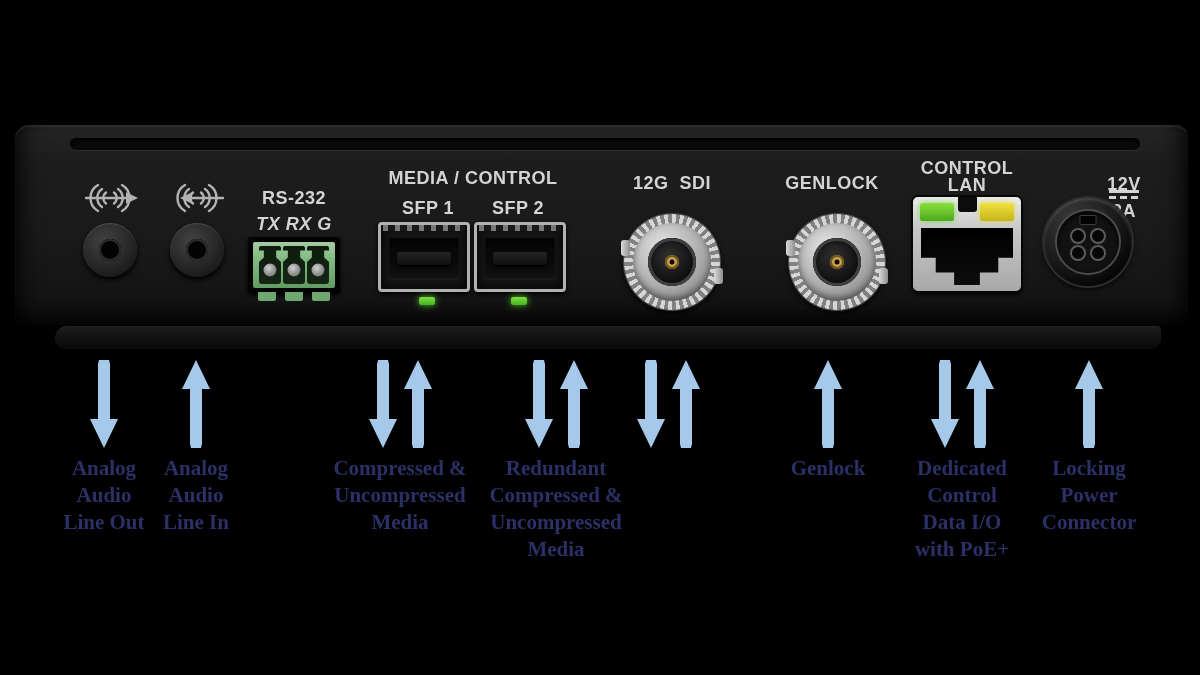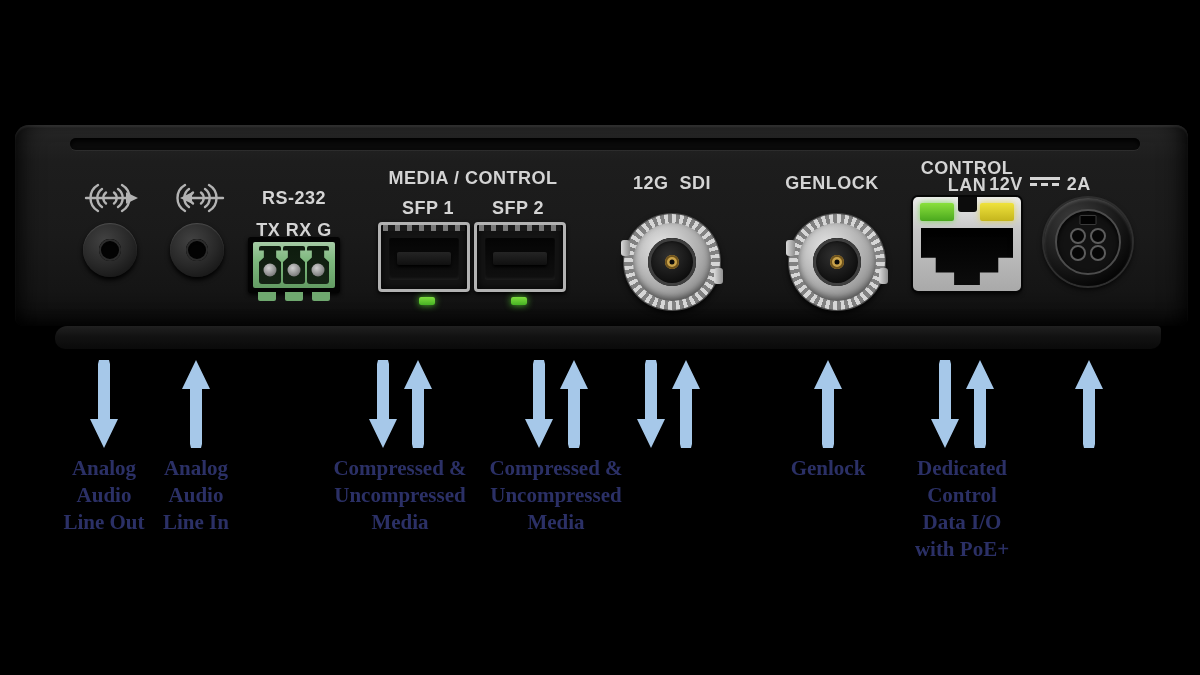--- a/index.html
+++ b/index.html
@@ -196,21 +196,21 @@
   </svg>
 
   <div class="jack" style="left:68px;top:98px;">
     <div class="jack-hole"></div>
   </div>
   <div class="jack" style="left:155px;top:98px;">
     <div class="jack-hole"></div>
   </div>
 
   <div class="panel-text" style="left:219px;top:64px;width:120px;">RS-232</div>
-  <div class="panel-text" style="left:219px;top:96px;width:120px;">TX RX G</div>
+  <div class="panel-text" style="left:219px;top:90px;width:120px;font-style:italic;">TX RX G</div>
   <div class="terminal">
     <div class="terminal-green">
       <div class="t-slot">
           <div class="t-screw"></div>
         </div>
       <div class="t-slot">
           <div class="t-screw"></div>
         </div>
       <div class="t-slot">
           <div class="t-screw"></div>
@@ -258,21 +258,21 @@
     <span>LAN</span>
     <span>PoE+</span>
   </div>
   <div class="rj45">
     <div class="rj45-led green"></div>
     <div class="rj45-led yellow"></div>
     <div class="rj45-tab"></div>
     <div class="rj45-open"></div>
   </div>
 
-  <div class="panel-text pwr-label" style="left:960px;top:50px;width:130px;">
+  <div class="panel-text pwr-label" style="left:1044px;top:50px;width:130px;flex-direction:column;">
     <span>12V</span>
     <span class="dc-symbol"><i class="dc-top"></i><i class="dc-bot"></i></span>
     <span>2A</span>
   </div>
   <div class="pwr">
     <div class="pwr-inner">
       <div class="pwr-key"></div>
       <div class="pwr-pin" style="left:13px;top:17px;"></div>
       <div class="pwr-pin" style="right:13px;top:17px;"></div>
       <div class="pwr-pin" style="left:13px;bottom:12px;"></div>
@@ -325,20 +325,21 @@
 <div class="callout" style="left:471px;">
     <div class="arrows">
       <svg width="30" height="88" viewBox="0 0 30 88">
         <polygon points="15,88 1,59 9,59 9,4 10,0 20,0 21,4 21,59 29,59" fill="#a6c8e9"></polygon>
       </svg>
       <svg width="30" height="88" viewBox="0 0 30 88">
         <polygon points="15,0 29,29 21,29 21,84 20,88 10,88 9,84 9,29 1,29" fill="#a6c8e9"></polygon>
       </svg>
     </div>
     <div class="callout-label">
+      <div>Redundant</div>
       <div>Compressed &amp;</div>
       <div>Uncompressed</div>
       <div>Media</div>
     </div>
   </div>
 <div class="callout" style="left:583px;">
     <div class="arrows">
       <svg width="30" height="88" viewBox="0 0 30 88">
         <polygon points="15,88 1,59 9,59 9,4 10,0 20,0 21,4 21,59 29,59" fill="#a6c8e9"></polygon>
       </svg>
@@ -372,13 +373,18 @@
       <div>Data I/O</div>
       <div>with PoE+</div>
     </div>
   </div>
 <div class="callout" style="left:1004px;">
     <div class="arrows">
       <svg width="30" height="88" viewBox="0 0 30 88">
         <polygon points="15,0 29,29 21,29 21,84 20,88 10,88 9,84 9,29 1,29" fill="#a6c8e9"></polygon>
       </svg>
     </div>
+    <div class="callout-label">
+      <div>Locking</div>
+      <div>Power</div>
+      <div>Connector</div>
+    </div>
   </div>
 
 </body></html>

